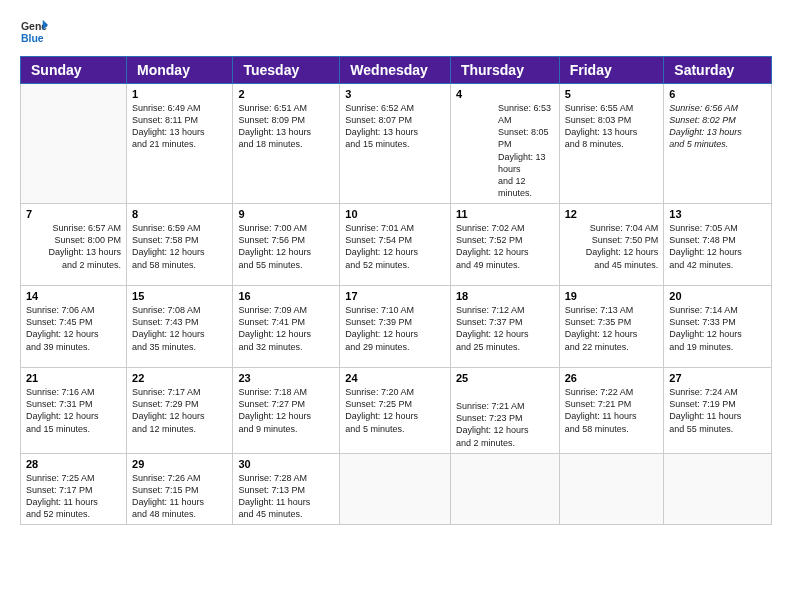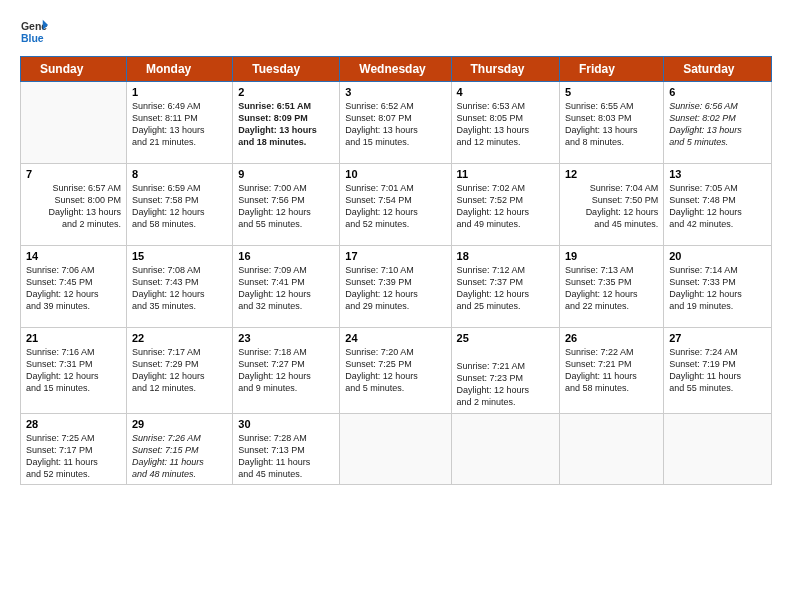--- a/index.html
+++ b/index.html
@@ -42,25 +42,25 @@
     .calendar-subtitle {
       font-size: 14px;
       color: #555;
     }
     table {
       width: 100%;
       border-collapse: collapse;
       font-size: 10px;
     }
     thead th {
-      background-color: #c2410c;
+      background-color: #4c1d95;
       color: white;
       text-align: left;
-      padding: 5px 19px;
-      font-size: 12px;
+      padding: 5px 10px;
+      font-size: 14px;
       font-weight: bold;
       border: 1px solid #2a6db5;
     }
     tbody td {
       border: 1px solid #ccc;
       vertical-align: top;
       padding: 4px 5px;
       width: 113px;
       height: 82px;
     }
@@ -117,35 +117,35 @@
           <td class="empty-cell"></td>
           <td>
             <span class="day-number">1</span>
             <div class="day-info" style="white-space: pre-line;">Sunrise: 6:49 AM
 Sunset: 8:11 PM
 Daylight: 13 hours
 and 21 minutes.</div>
           </td>
           <td>
             <span class="day-number">2</span>
-            <div class="day-info" style="white-space: pre-line; font-weight: bold;">Sunrise: 6:51 AM
+            <div class="day-info" style="white-space: pre-line;">Sunrise: 6:51 AM
 Sunset: 8:09 PM
 Daylight: 13 hours
 and 18 minutes.</div>
           </td>
           <td>
             <span class="day-number">3</span>
             <div class="day-info" style="white-space: pre-line;">Sunrise: 6:52 AM
 Sunset: 8:07 PM
 Daylight: 13 hours
 and 15 minutes.</div>
           </td>
           <td>
             <span class="day-number">4</span>
-            <div class="day-info" style="white-space: pre-line;">Sunrise: 6:53 AM
+            <div class="day-info" style="white-space: pre-line; margin-left: 42px;">Sunrise: 6:53 AM
 Sunset: 8:05 PM
 Daylight: 13 hours
 and 12 minutes.</div>
           </td>
           <td>
             <span class="day-number">5</span>
             <div class="day-info" style="white-space: pre-line;">Sunrise: 6:55 AM
 Sunset: 8:03 PM
 Daylight: 13 hours
 and 8 minutes.</div>
@@ -314,21 +314,21 @@
         <tr>
           <td>
             <span class="day-number">28</span>
             <div class="day-info" style="white-space: pre-line;">Sunrise: 7:25 AM
 Sunset: 7:17 PM
 Daylight: 11 hours
 and 52 minutes.</div>
           </td>
           <td>
             <span class="day-number">29</span>
-            <div class="day-info" style="white-space: pre-line; font-style: italic;">Sunrise: 7:26 AM
+            <div class="day-info" style="white-space: pre-line;">Sunrise: 7:26 AM
 Sunset: 7:15 PM
 Daylight: 11 hours
 and 48 minutes.</div>
           </td>
           <td>
             <span class="day-number">30</span>
             <div class="day-info" style="white-space: pre-line;">Sunrise: 7:28 AM
 Sunset: 7:13 PM
 Daylight: 11 hours
 and 45 minutes.</div>

